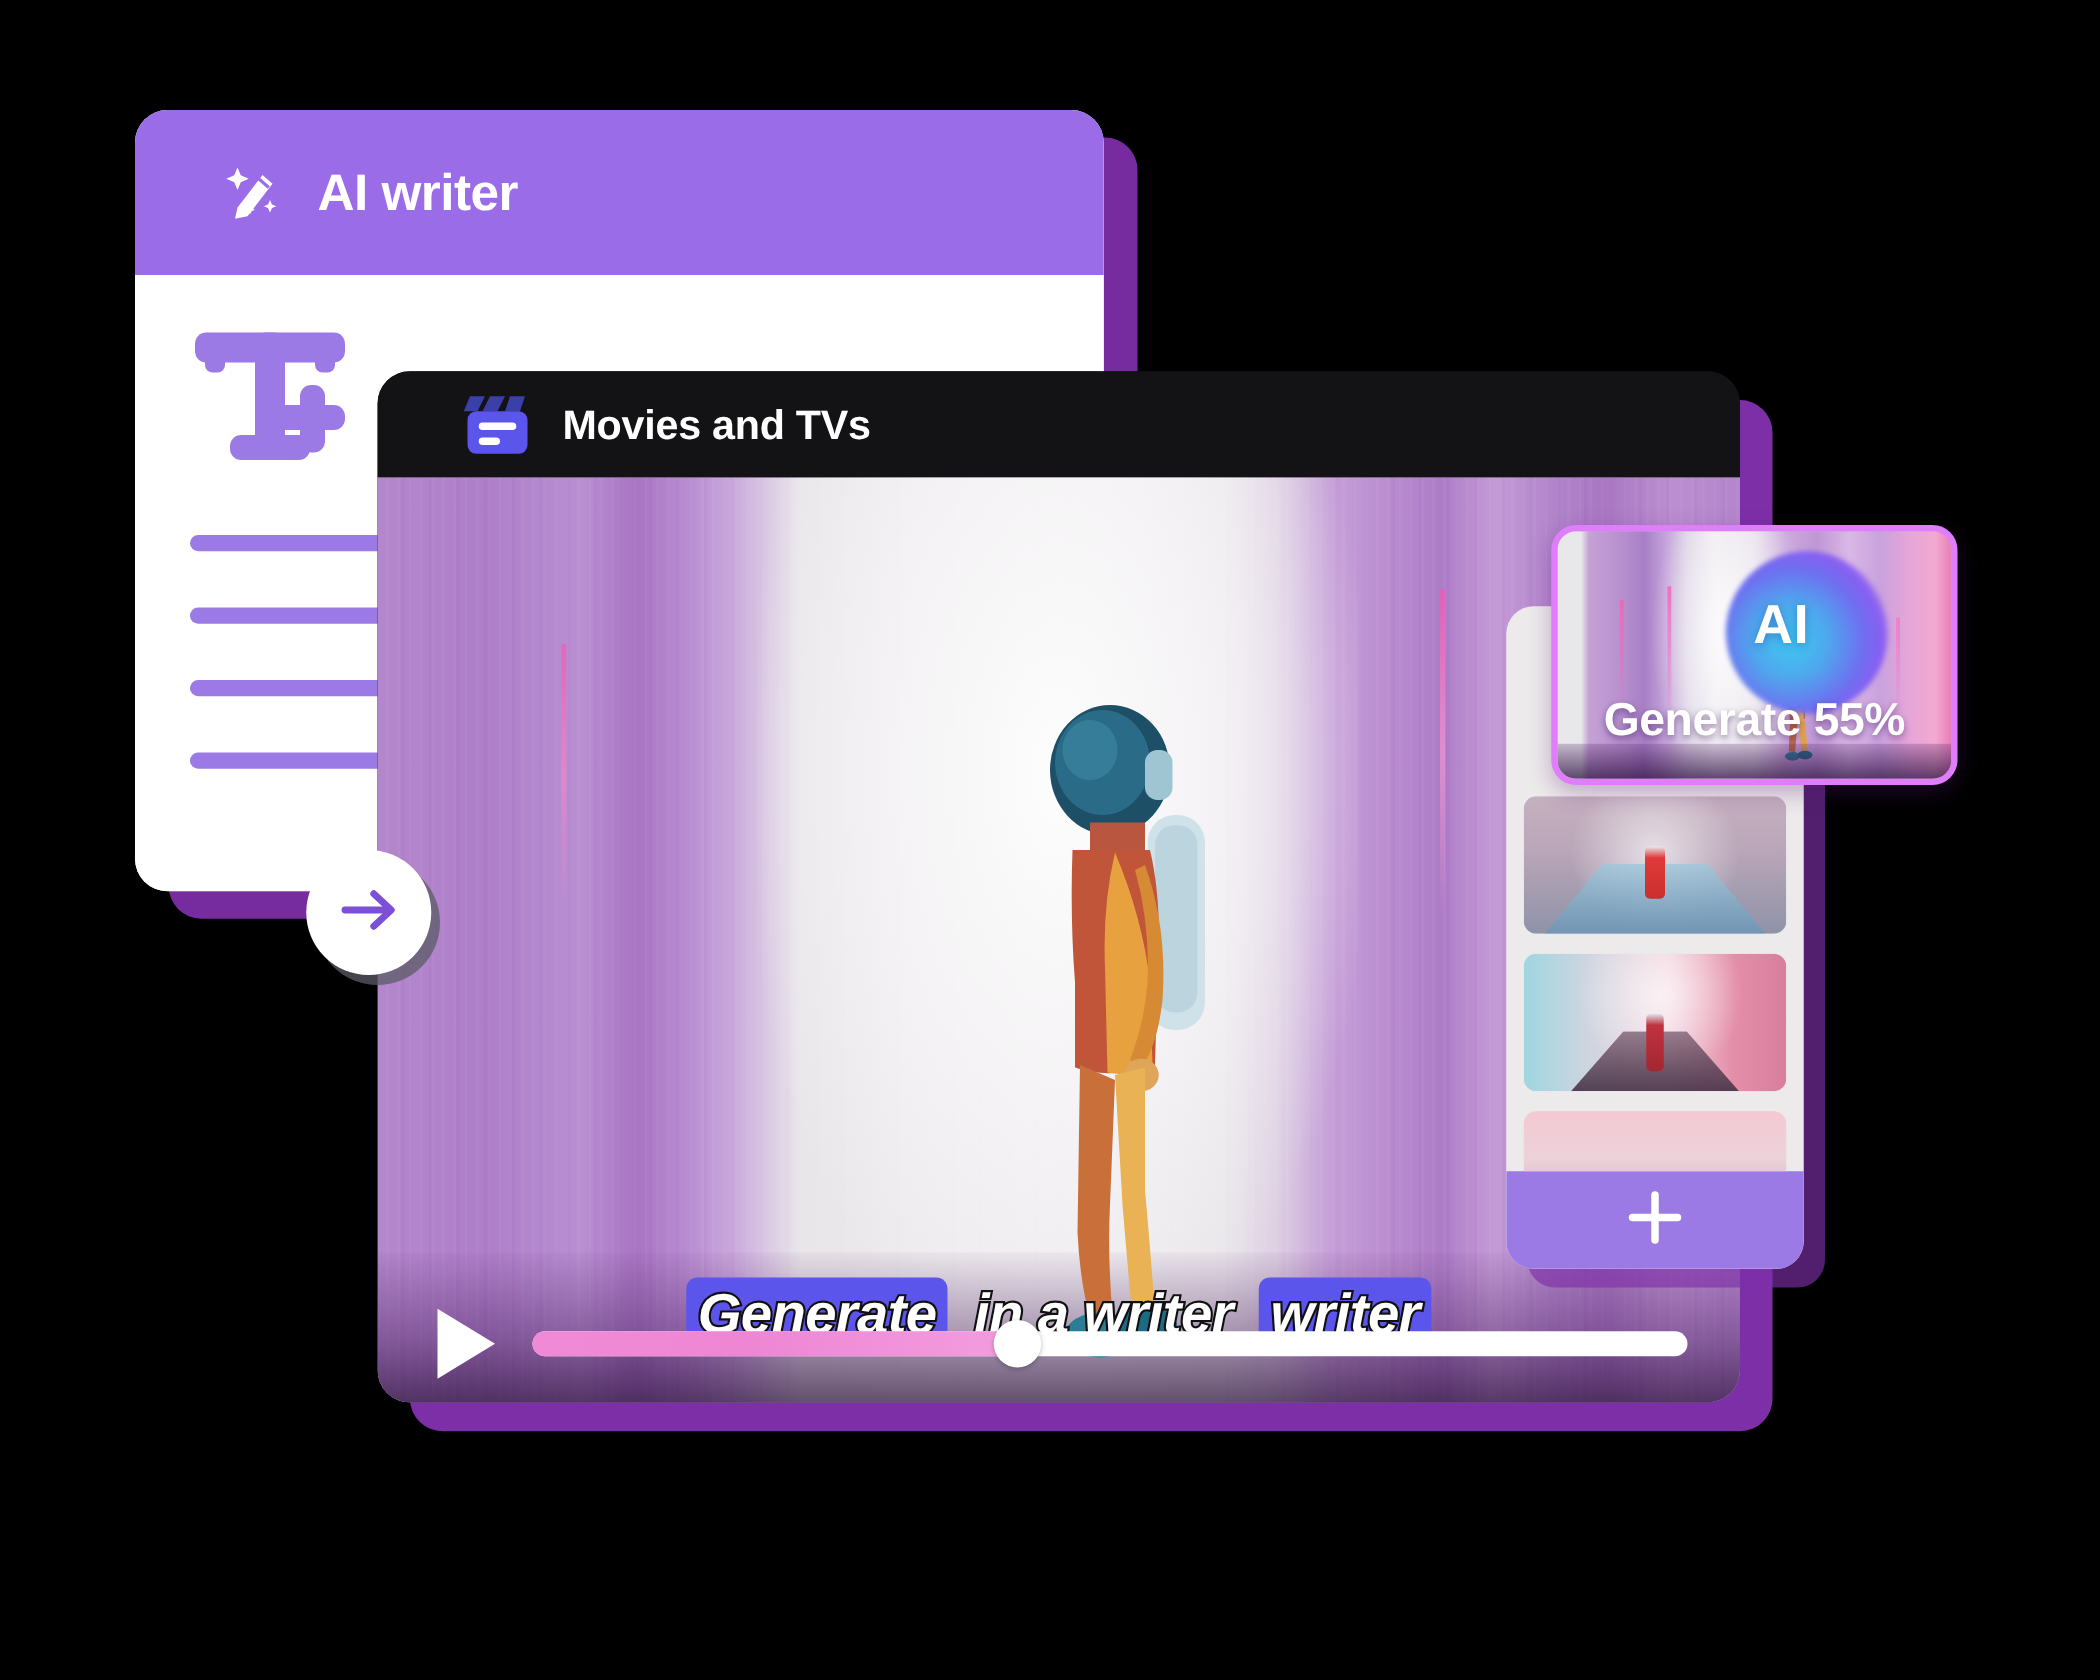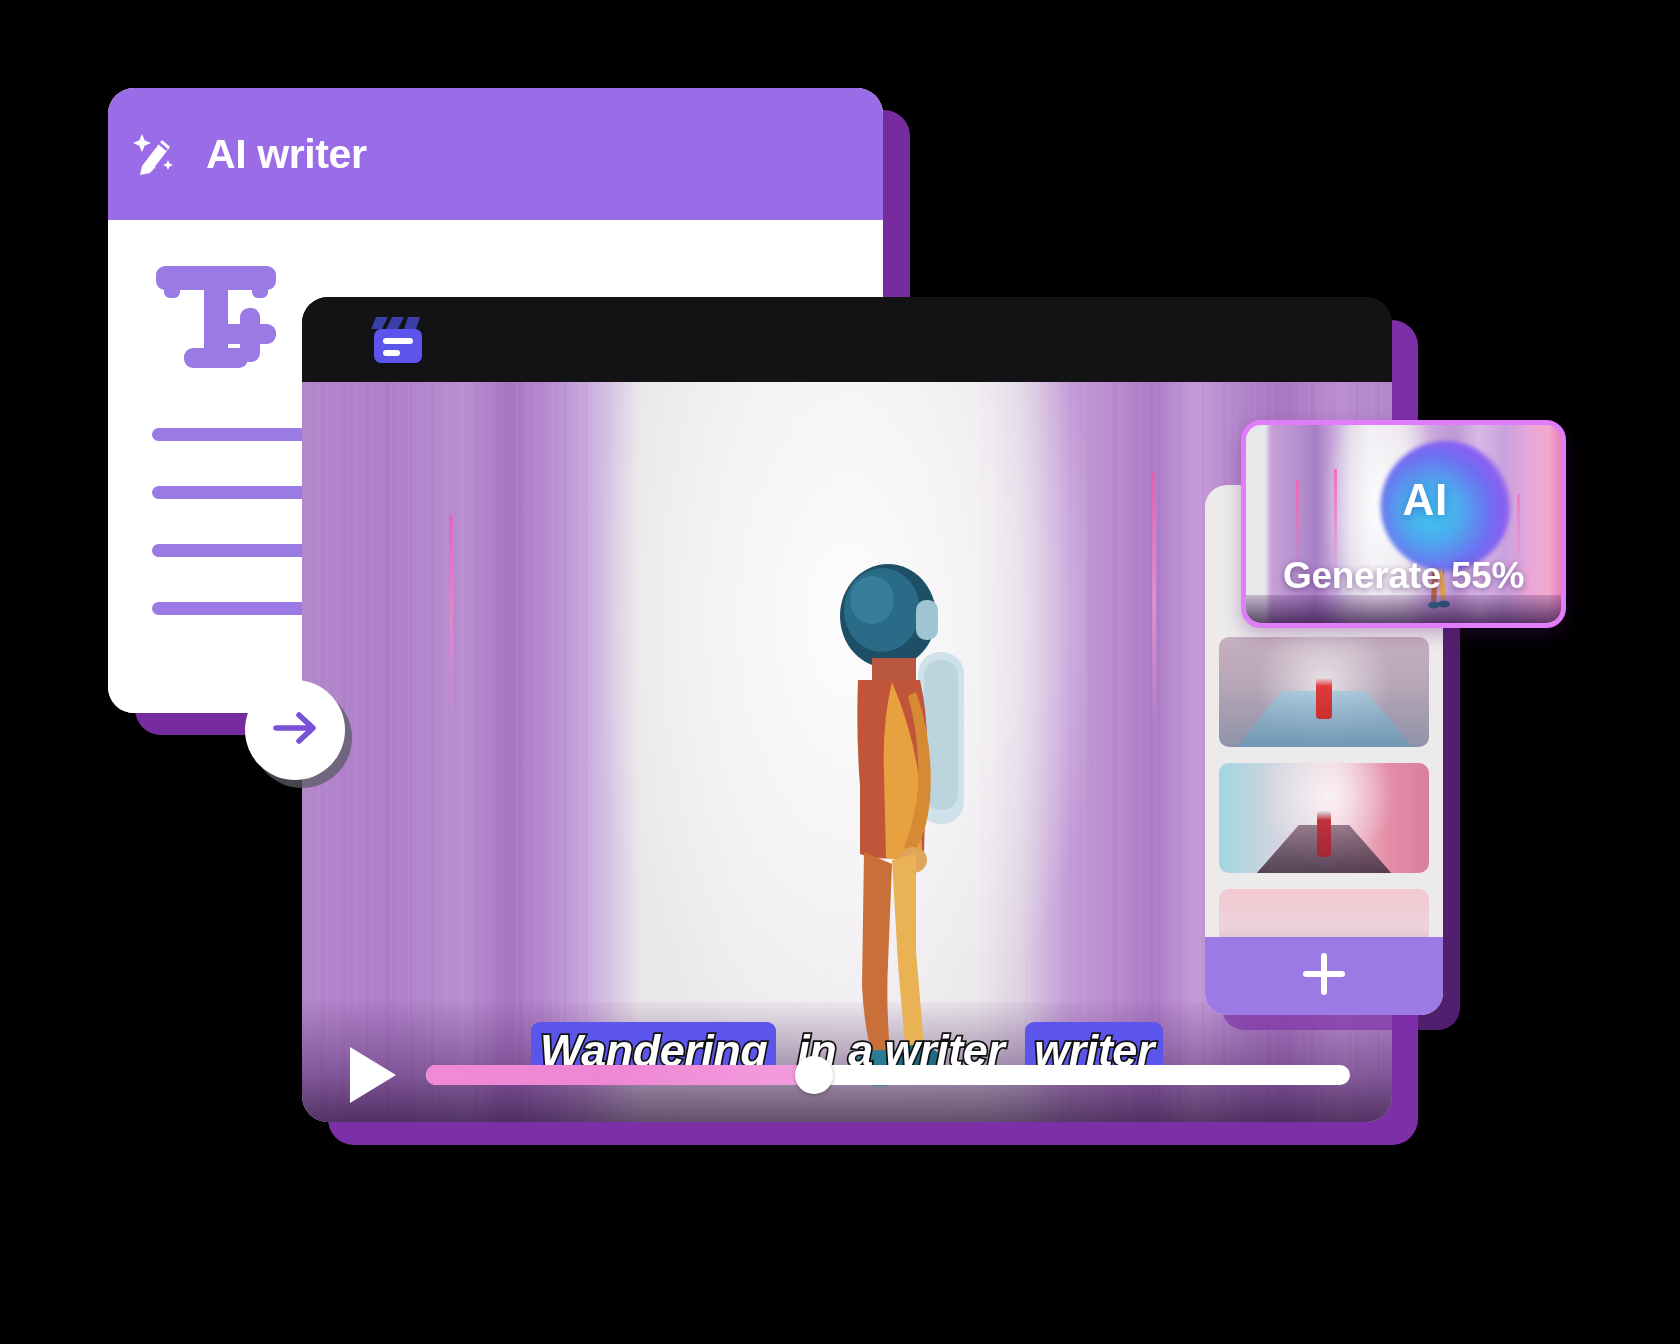--- a/index.html
+++ b/index.html
@@ -35,21 +35,21 @@
     background: #ffffff;
     border-radius: 26px;
     overflow: hidden;
     box-shadow: 0 0 0 0 rgba(0,0,0,0);
   }
   .aiwriter-header {
     height: 132px;
     background: #9b6ce8;
     display: flex;
     align-items: center;
-    padding-left: 20px;
+    padding-left: 68px;
     gap: 26px;
   }
   .aiwriter-title {
     color: #fff;
     font-size: 41px;
     font-weight: bold;
     letter-spacing: -0.4px;
   }
   .magic-pen { width: 52px; height: 52px; display:block; }
 
@@ -478,20 +478,21 @@
       <span>
         <svg class="clapper" viewBox="0 0 56 50" fill="none" xmlns="http://www.w3.org/2000/svg">
           <path d="M4 2 L16 2 L10 14 L-1 14 Z" transform="translate(2,0)" fill="#3b3fa8"></path>
           <path d="M20 2 L32 2 L26 14 L14 14 Z" transform="translate(2,0)" fill="#3b3fa8"></path>
           <path d="M36 2 L48 2 L44 14 L32 14 Z" transform="translate(2,0)" fill="#3b3fa8"></path>
           <rect x="4" y="14" width="48" height="34" rx="7" fill="#5b55ec"></rect>
           <rect x="13" y="23" width="30" height="6" rx="3" fill="#ffffff"></rect>
           <rect x="13" y="35" width="17" height="6" rx="3" fill="#ffffff"></rect>
         </svg>
       </span>
+      <span class="movies-title">Movies and TVs</span>
     </div>
 
     <div class="video-area">
       <div class="video-bg"></div>
       <div class="streaks"></div>
       <div class="glow-center"></div>
       <div class="neon-a"></div>
       <div class="neon-b"></div>
       <div class="neon-c"></div>
       <div class="ground"></div>
@@ -518,21 +519,21 @@
 
           <path d="M44 318 L42 452 Q44 492 52 520 L70 518 Q66 470 68 430 L72 330 Z" fill="#c9703a"></path>
           <path d="M72 326 L78 430 Q82 478 86 520 L104 516 Q100 462 96 418 L96 320 Z" fill="#e8b255"></path>
 
           <ellipse cx="60" cy="534" rx="28" ry="18" fill="#2a7d94"></ellipse>
           <ellipse cx="96" cy="528" rx="26" ry="17" fill="#1d6b83"></ellipse>
         </svg>
       </span>
 
       <div class="subtitle-row">
-        <span class="sub-word hl">Wandering</span>
+        <span class="sub-word hl">Generate</span>
         <span class="sub-word"> in a writer </span>
         <span class="sub-word hl">writer</span>
       </div>
 
       <div class="player-bar">
         <div class="play-btn"></div>
         <div class="progress-wrap">
           <div class="progress-track"></div>
           <div class="progress-fill" id="progressFill" style="width: 42%;"></div>
           <div class="progress-thumb" id="progressThumb" style="left: calc(42% - 19px);"></div>

